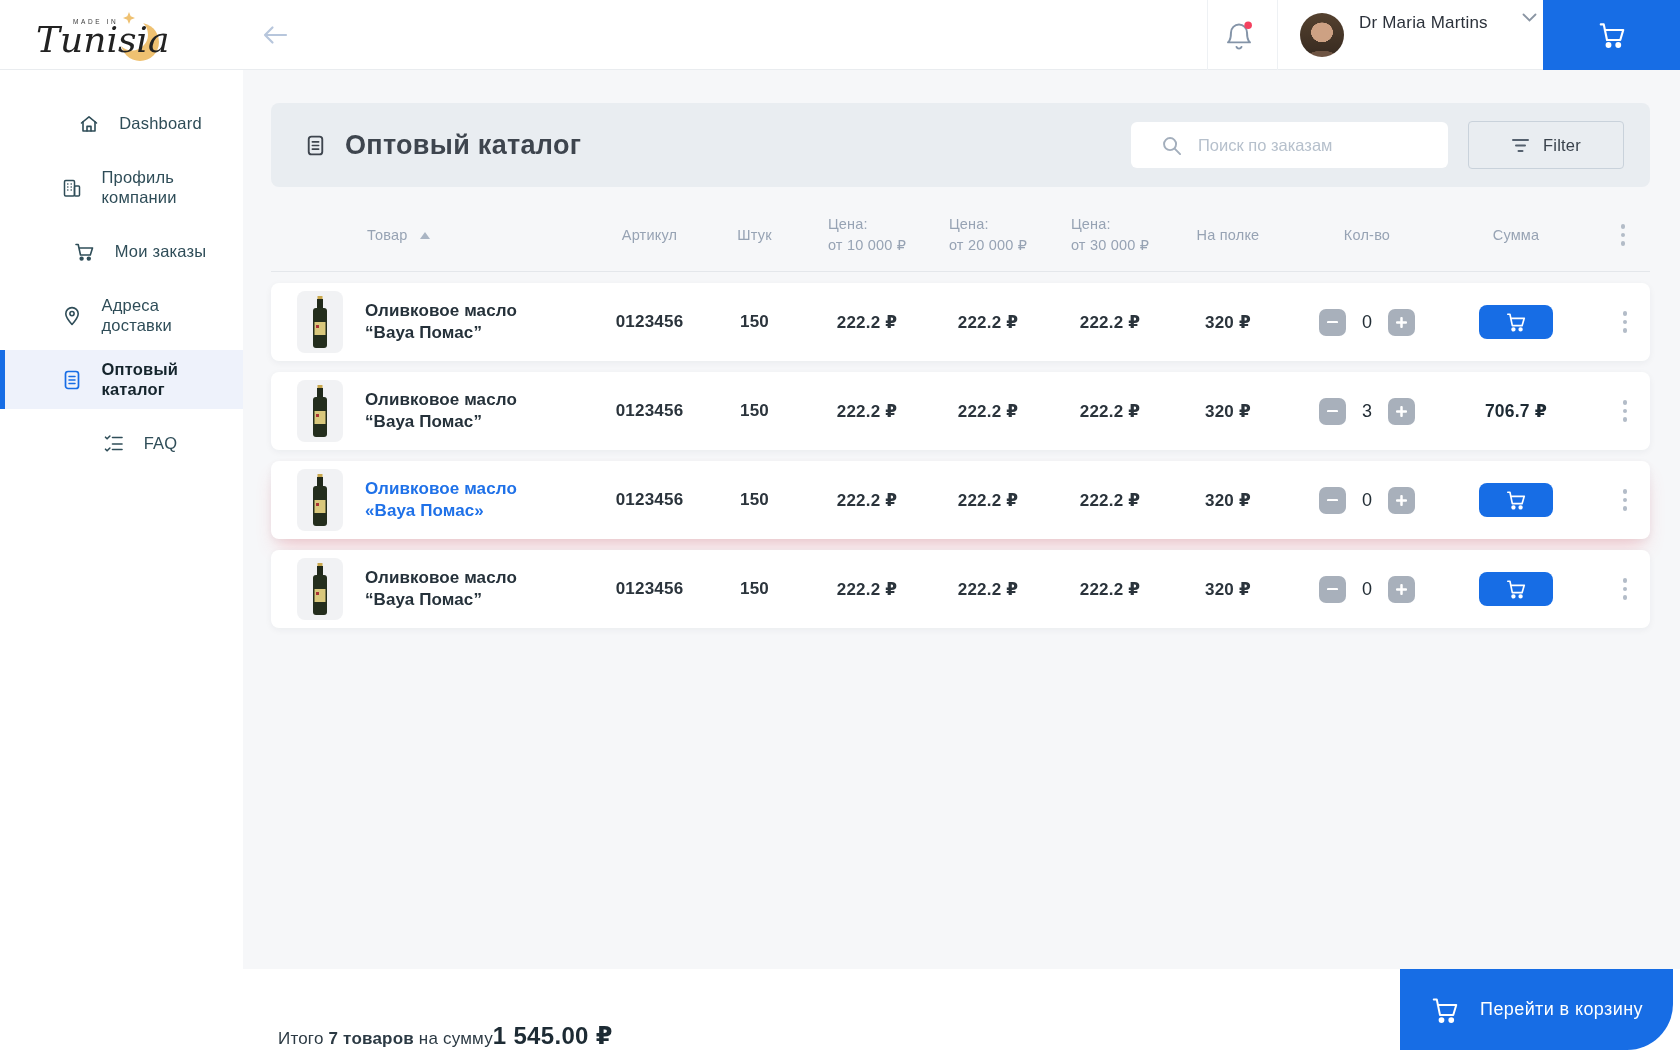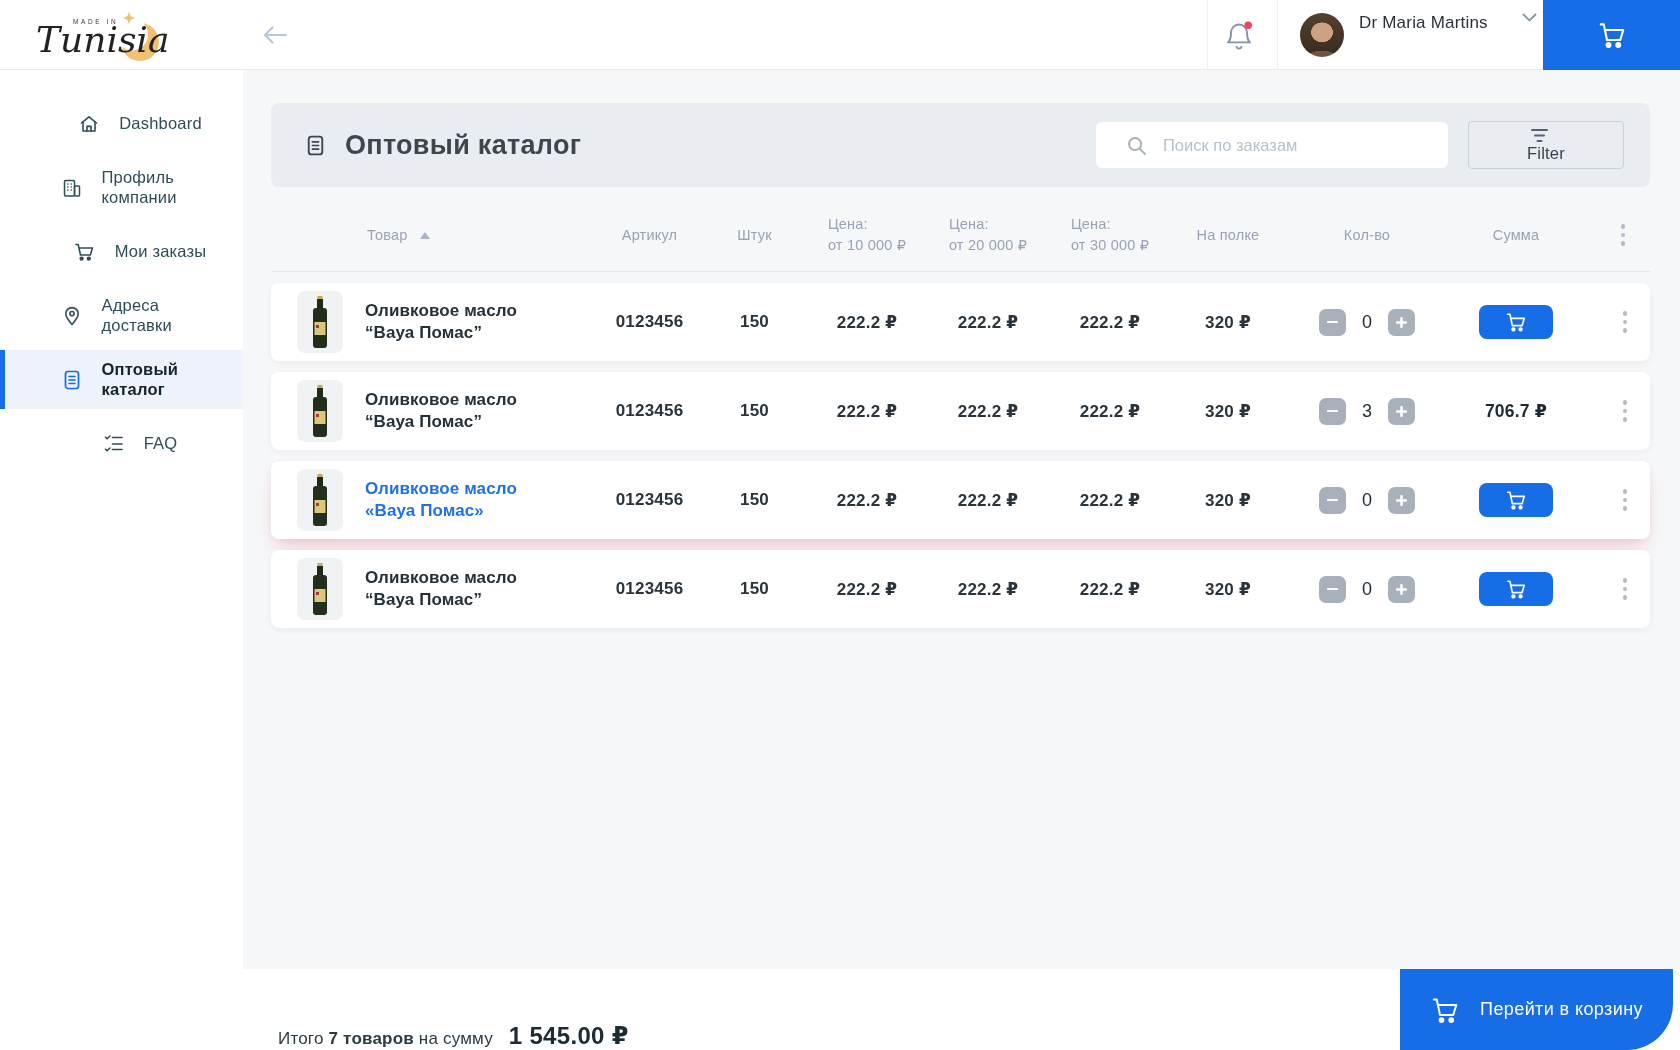--- a/index.html
+++ b/index.html
@@ -35,28 +35,28 @@
   .side-item.active .lbl { font-weight:700; color:#14242c; }
   .side-item.active::before { content:""; position:absolute; left:0; top:0; bottom:0; width:5px; background:#176de5; }
 
   
   .main { position:relative; flex:1; background:#f6f7f9; overflow:hidden; }
   .page-head { margin:33px 30px 0 28px; height:84px; background:#e9edf1; border-radius:8px;
      display:flex; align-items:center; padding:0 26px 0 32px; }
   .page-head .doc-ic { width:25px; height:25px; color:#3e454e; margin-right:17px; flex:none; }
   .page-title { font-size:27px; font-weight:600; color:#3e454e; letter-spacing:.3px; }
   .ph-spacer { flex:1; }
-  .search-box { width:352px; height:46px; background:#fff; border-radius:6px; display:flex; align-items:center;
+  .search-box { width:317px; height:46px; background:#fff; border-radius:6px; display:flex; align-items:center;
      padding:0 14px; margin-right:20px; }
   .search-box .s-ic { width:21px; height:21px; color:#a3aebc; margin:0 16px 0 16px; flex:none; }
   .search-box input { border:none; outline:none; flex:1; font-size:16.5px; color:#3c4654;
      font-family:"Liberation Sans","DejaVu Sans",sans-serif; background:transparent; }
   .search-box input::placeholder { color:#b6c0cc; }
   .filter-btn { width:156px; height:48px; border:1px solid #c9d2db; border-radius:4px; background:transparent;
-     display:flex; align-items:center; justify-content:center; cursor:pointer;flex-direction:column; }
+     display:flex; align-items:center; justify-content:center; cursor:pointer; }
   .filter-btn .f-ic { width:19px; height:17px; color:#55616f; margin-right:13px; }
   .filter-btn .f-lbl { font-size:16.5px; color:#39424c; font-weight:500; letter-spacing:.2px; }
 
   
   .grid { display:grid; grid-template-columns:300px 105px 105px 120px 122px 122px 114px 164px 134px 1fr;
      align-items:center; }
   .thead { margin:27px 30px 0 28px; padding:0 14px 0 26px; color:#97a3b4; font-size:14.5px; letter-spacing:.2px; }
   .thead .th-product { display:flex; align-items:center; padding-left:70px; cursor:pointer; }
   .sort-up { width:0; height:0; margin-left:13px; border-left:5.5px solid transparent;
      border-right:5.5px solid transparent; border-bottom:7px solid #aab5c4; }
@@ -87,21 +87,21 @@
   .kebab { justify-self:end; width:22px; height:30px; background:none; border:none; cursor:pointer;
      display:flex; flex-direction:column; align-items:center; justify-content:center; gap:4px; }
   .kebab i { width:4.5px; height:4.5px; border-radius:50%; background:#b3bcc8; }
 
   
   .bottombar { position:absolute; left:-5px; right:0; bottom:0; height:81px; background:#fff;
      border-left:5px solid #176de5; display:flex; align-items:flex-end; }
   .totals { padding-left:35px; font-size:17px; color:#2c3a44; display:flex; align-items:baseline; letter-spacing:.2px; }
   .totals b { font-weight:700; }
   .totals .sp { white-space:pre; }
-  .total-sum { font-size:24px; font-weight:800; color:#1d2b34; margin-left:16px; letter-spacing:.3px; }
+  .total-sum { font-size:24px; font-weight:800; color:#1d2b34; margin-left:0; letter-spacing:.3px; }
   .goto-cart-btn { position:absolute; right:7px; top:0; width:273px; height:81px; border:none; cursor:pointer;
      background:#176de5; color:#fff; border-radius:0 0 46px 0; display:flex; align-items:center; justify-content:center; }
   .goto-cart-btn .lbl { font-size:18px; font-weight:500; letter-spacing:.4px; margin-left:20px; }
 
   svg { display:block; }
 </style>
 </head>
 <body>
 
 <header class="topbar">

